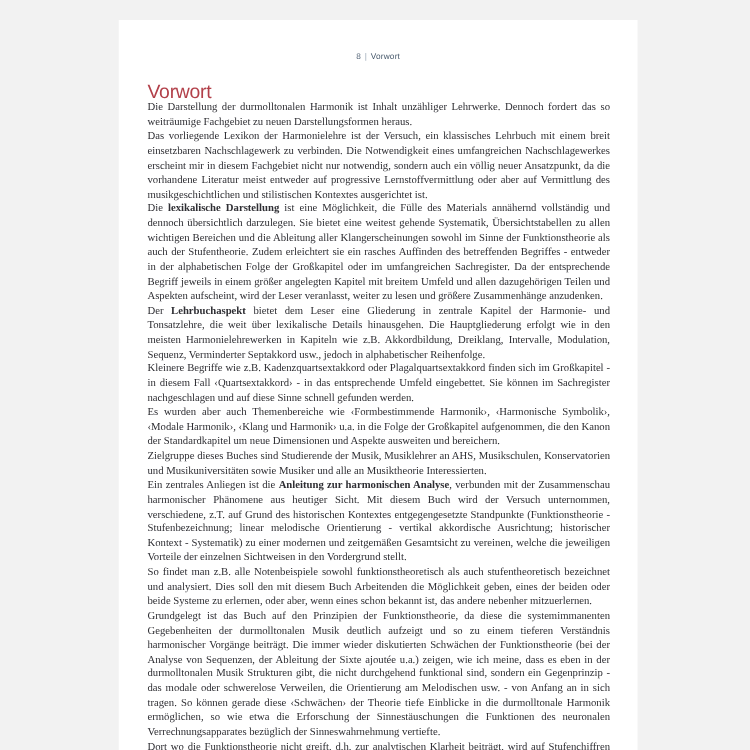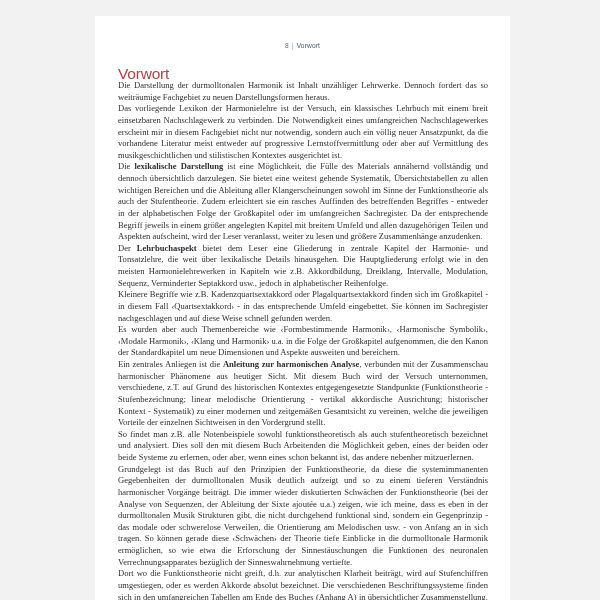--- a/index.html
+++ b/index.html
@@ -86,21 +86,22 @@
     <span class="pagenum">8</span><span class="sep">|</span><span class="sect">Vorwort</span>
   </div>
 
   <h1 id="title" style="color: rgb(178, 64, 74);">Vorwort</h1>
 
   <div id="body-text" style="color: rgb(46, 46, 51);">
     <p><span>Die Darstellung der durmolltonalen Harmonik ist Inhalt unzähliger Lehrwerke. Dennoch fordert das so weiträumige Fachgebiet zu neuen Darstellungsformen heraus.</span></p>
     <p><span>Das vorliegende Lexikon der Harmonielehre ist der Versuch, ein klassisches Lehrbuch mit einem breit einsetzbaren Nachschlagewerk zu verbinden. Die Notwendigkeit eines umfangreichen Nachschlagewerkes erscheint mir in diesem Fachgebiet nicht nur notwendig, sondern auch ein völlig neuer Ansatzpunkt, da die vorhandene Literatur meist entweder auf progressive Lernstoffvermittlung oder aber auf Vermittlung des musikgeschichtlichen und stilistischen Kontextes ausgerichtet ist.</span></p>
     <p><span>Die </span><b>lexikalische Darstellung</b><span> ist eine Möglichkeit, die Fülle des Materials annähernd vollständig und dennoch übersichtlich darzulegen. Sie bietet eine weitest gehende Systematik, Übersichtstabellen zu allen wichtigen Bereichen und die Ableitung aller Klangerscheinungen sowohl im Sinne der Funktionstheorie als auch der Stufentheorie. Zudem erleichtert sie ein rasches Auffinden des betreffenden Begriffes - entweder in der alphabetischen Folge der Großkapitel oder im umfangreichen Sachregister. Da der entsprechende Begriff jeweils in einem größer angelegten Kapitel mit breitem Umfeld und allen dazugehörigen Teilen und Aspekten aufscheint, wird der Leser veranlasst, weiter zu lesen und größere Zusammenhänge anzudenken.</span></p>
     <p><span>Der </span><b>Lehrbuchaspekt</b><span> bietet dem Leser eine Gliederung in zentrale Kapitel der Harmonie- und Tonsatzlehre, die weit über lexikalische Details hinausgehen. Die Hauptgliederung erfolgt wie in den meisten Harmonielehrewerken in Kapiteln wie z.B. Akkordbildung, Dreiklang, Intervalle, Modulation, Sequenz, Verminderter Septakkord usw., jedoch in alphabetischer Reihenfolge.</span></p>
-    <p><span>Kleinere Begriffe wie z.B. Kadenzquartsextakkord oder Plagalquartsextakkord finden sich im Großkapitel - in diesem Fall ‹Quartsextakkord› - in das entsprechende Umfeld eingebettet. Sie können im Sachregister nachgeschlagen und auf diese Weise schnell gefunden werden.</span></p>
+    <p><span>Kleinere Begriffe wie z.B. Kadenzquartsextakkord oder Plagalquartsextakkord finden sich im Großkapitel - in diesem Fall ‹Quartsextakkord› - in das entsprechende Umfeld eingebettet. Sie können im Sachregister nachgeschlagen und auf diese Sinne schnell gefunden werden.</span></p>
     <p><span>Es wurden aber auch Themenbereiche wie ‹Formbestimmende Harmonik›, ‹Harmonische Symbolik›, ‹Modale Harmonik›, ‹Klang und Harmonik› u.a. in die Folge der Großkapitel aufgenommen, die den Kanon der Standardkapitel um neue Dimensionen und Aspekte ausweiten und bereichern.</span></p>
+    <p><span>Zielgruppe dieses Buches sind Studierende der Musik, Musiklehrer an AHS, Musikschulen, Konservatorien und Musikuniversitäten sowie Musiker und alle an Musiktheorie Interessierten.</span></p>
     <p><span>Ein zentrales Anliegen ist die </span><b>Anleitung zur harmonischen Analyse</b><span>, verbunden mit der Zusammenschau harmonischer Phänomene aus heutiger Sicht. Mit diesem Buch wird der Versuch unternommen, verschiedene, z.T. auf Grund des historischen Kontextes entgegengesetzte Standpunkte (Funktionstheorie - Stufenbezeichnung; linear melodische Orientierung - vertikal akkordische Ausrichtung; historischer Kontext - Systematik) zu einer modernen und zeitgemäßen Gesamtsicht zu vereinen, welche die jeweiligen Vorteile der einzelnen Sichtweisen in den Vordergrund stellt.</span></p>
     <p><span>So findet man z.B. alle Notenbeispiele sowohl funktionstheoretisch als auch stufentheoretisch bezeichnet und analysiert. Dies soll den mit diesem Buch Arbeitenden die Möglichkeit geben, eines der beiden oder beide Systeme zu erlernen, oder aber, wenn eines schon bekannt ist, das andere nebenher mitzuerlernen.</span></p>
     <p><span>Grundgelegt ist das Buch auf den Prinzipien der Funktionstheorie, da diese die systemimmanenten Gegebenheiten der durmolltonalen Musik deutlich aufzeigt und so zu einem tieferen Verständnis harmonischer Vorgänge beiträgt. Die immer wieder diskutierten Schwächen der Funktionstheorie (bei der Analyse von Sequenzen, der Ableitung der Sixte ajoutée u.a.) zeigen, wie ich meine, dass es eben in der durmolltonalen Musik Strukturen gibt, die nicht durchgehend funktional sind, sondern ein Gegenprinzip - das modale oder schwerelose Verweilen, die Orientierung am Melodischen usw. - von Anfang an in sich tragen. So können gerade diese ‹Schwächen› der Theorie tiefe Einblicke in die durmolltonale Harmonik ermöglichen, so wie etwa die Erforschung der Sinnestäuschungen die Funktionen des neuronalen Verrechnungsapparates bezüglich der Sinneswahrnehmung vertiefte.</span></p>
     <p><span>Dort wo die Funktionstheorie nicht greift, d.h. zur analytischen Klarheit beiträgt, wird auf Stufenchiffren umgestiegen, oder es werden Akkorde absolut bezeichnet. Die verschiedenen Beschriftungssysteme finden sich in den umfangreichen Tabellen am Ende des Buches (Anhang A) in übersichtlicher Zusammenstellung. Sie sind auch zur Information über die meisten im Text auftauchenden Symbole bzw. Chiffren hilfreich.</span></p>
   </div>
 
 </div>
 
 </body></html>

